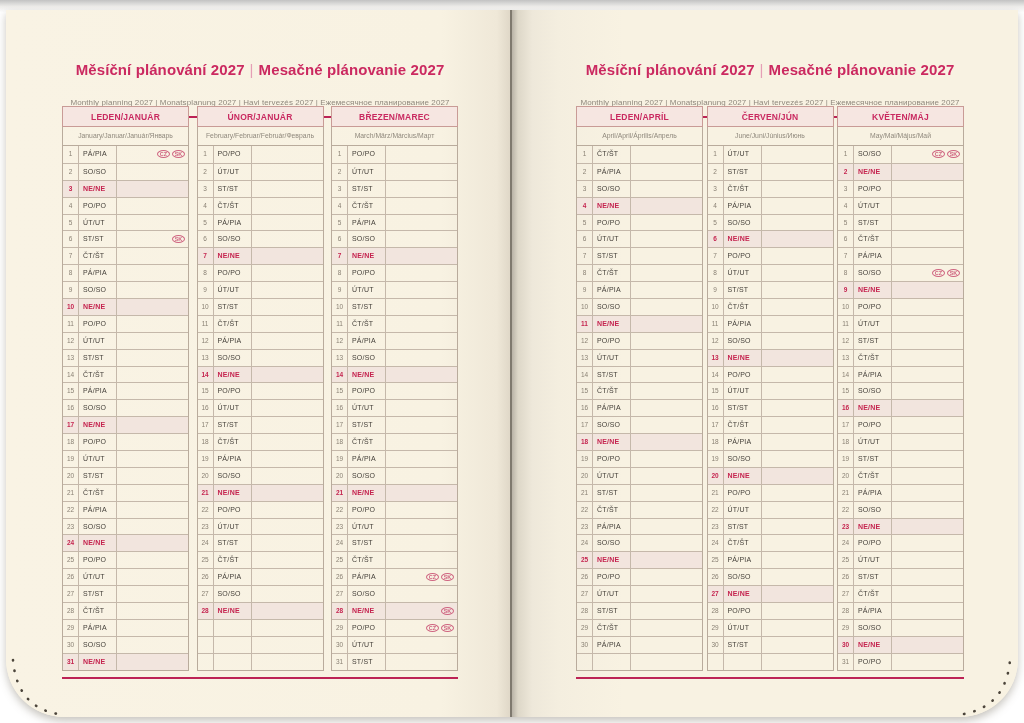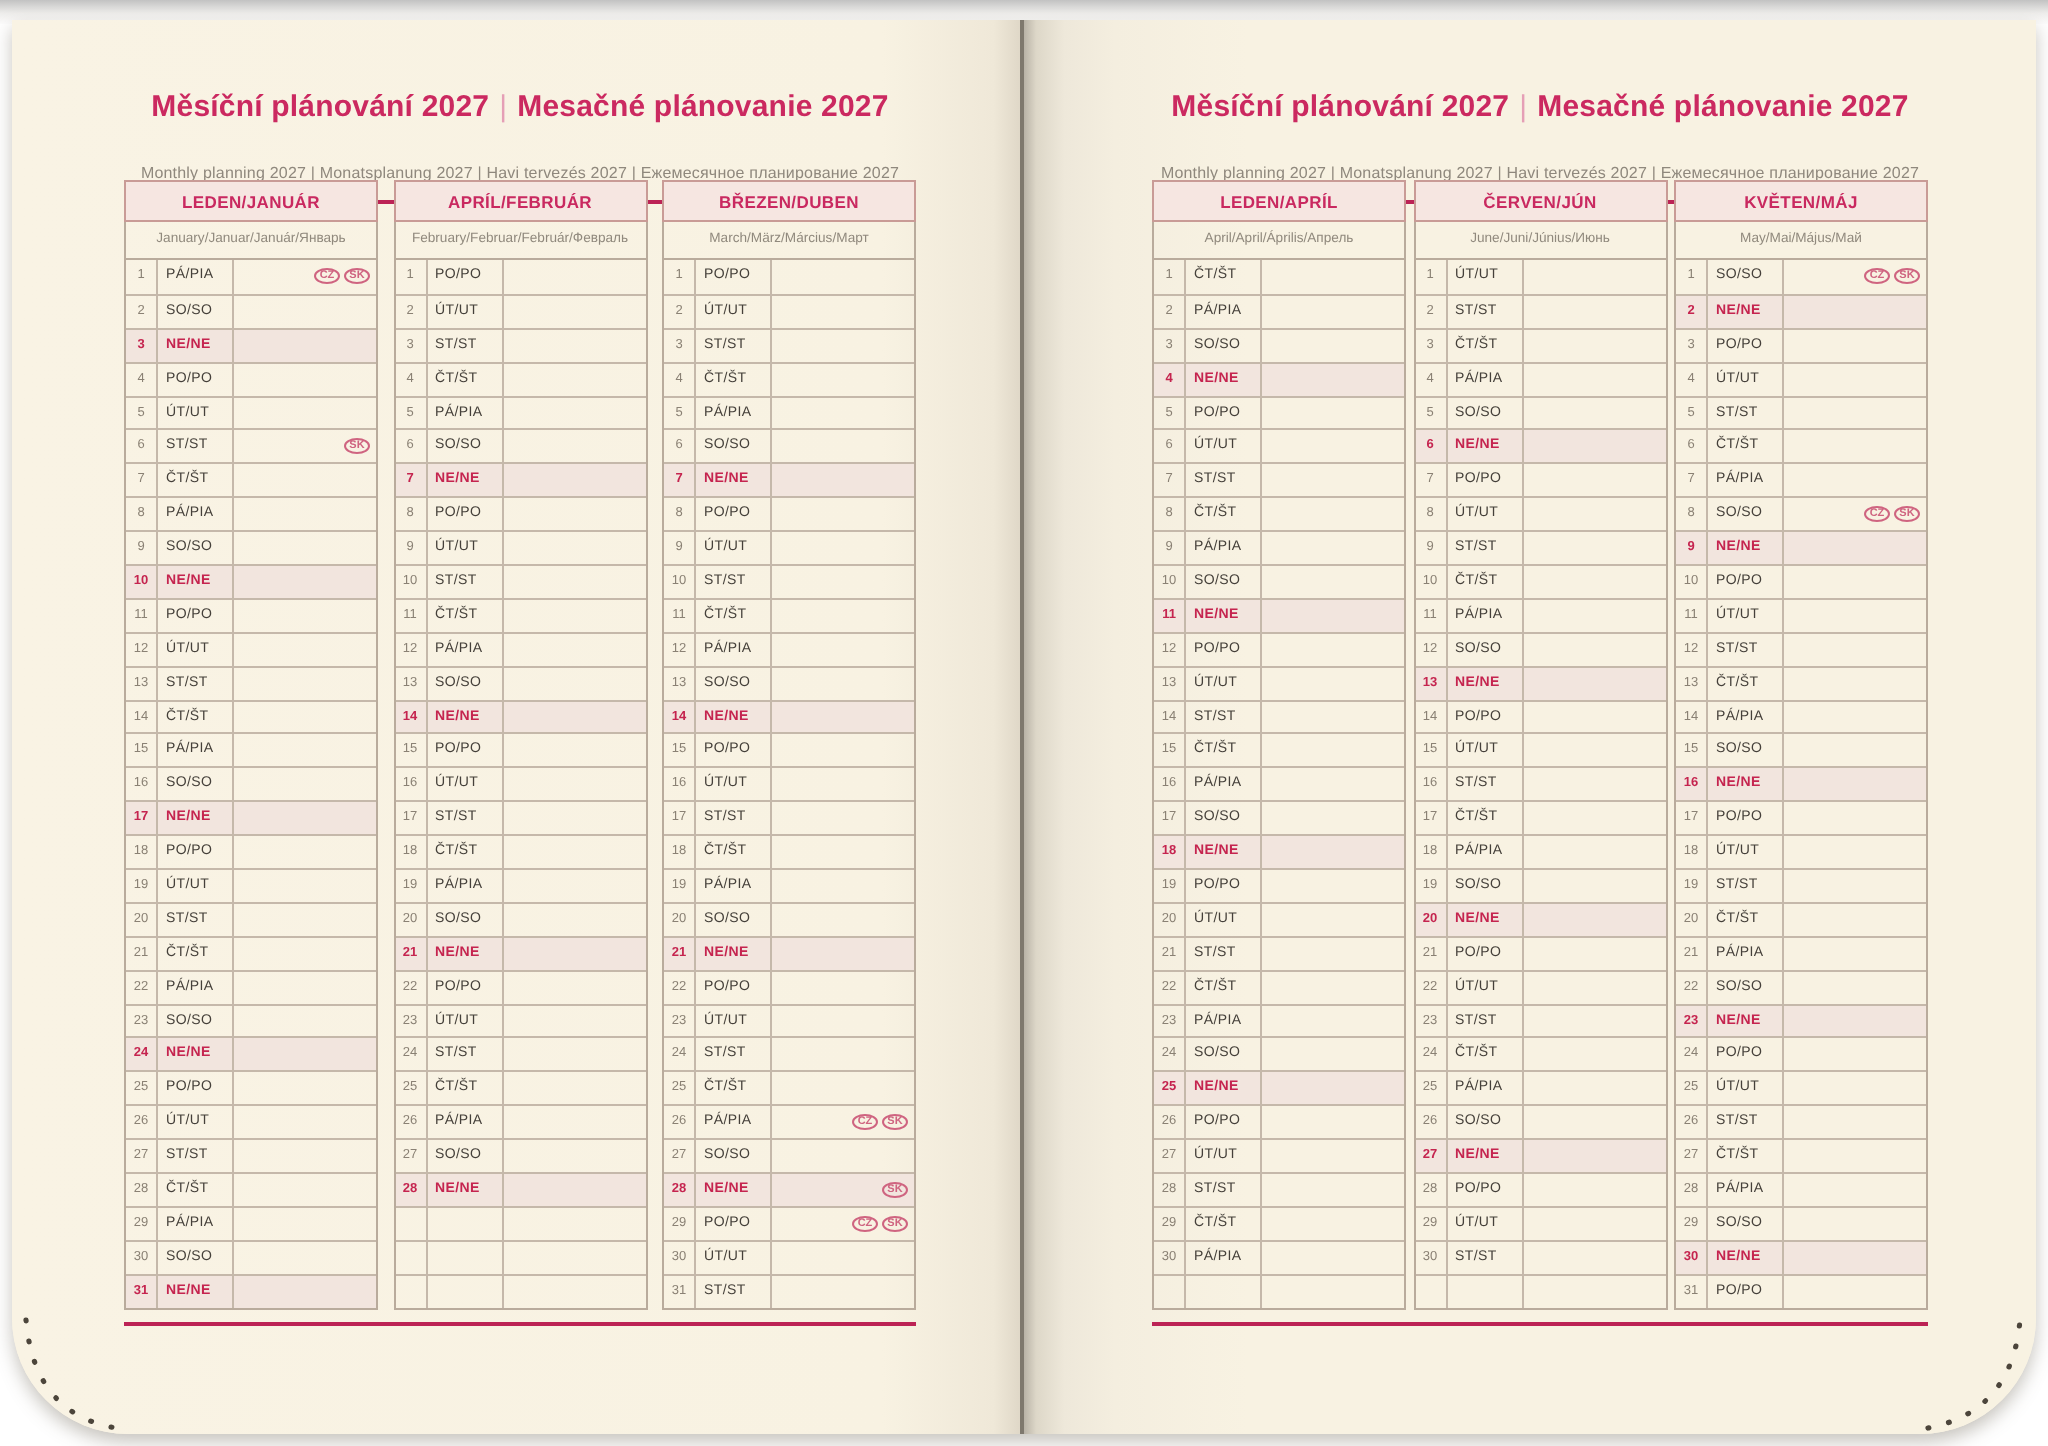--- a/index.html
+++ b/index.html
@@ -7,21 +7,21 @@
   .photo-top-edge{position:absolute;top:0;left:0;right:0;height:12px;
     background:linear-gradient(#c2c2c2,#eeedeb 55%,#fdfdfd);}
   .book{position:absolute;left:6px;top:10px;width:1012px;height:707px;background:#f8f2e2;
     border-radius:0 0 58px 58px;box-shadow:0 4px 9px rgba(95,85,70,.35);}
   .page{position:absolute;top:0;bottom:0;}
   .page.left{left:0;width:506px;border-radius:0 0 0 58px;
     background:linear-gradient(90deg,#f9f3e4 0%,#f8f2e2 86%,#efe8d8 97%,#ddd5c5 100%);}
   .page.right{left:506px;width:506px;border-radius:0 0 58px 0;
     background:linear-gradient(90deg,#b9b3a7 0%,#ddd7c8 1.2%,#eee8da 4%,#f4eedf 9%,#f8f2e2 22%);}
   .spine-line{position:absolute;left:504px;top:0;bottom:0;width:2px;background:#6f695e;opacity:.85;}
-  .content{position:absolute;top:0;bottom:0;}
+  .content{position:absolute;top:16px;bottom:0;}
   .page.left .content{left:56px;width:396px;}
   .page.right .content{left:64px;width:388px;}
   .page-head{margin-top:36px;text-align:center;}
   .title{font-size:15px;font-weight:bold;color:#cb2960;line-height:16px;letter-spacing:.1px;}
   .title .sep{color:#e59fb6;font-weight:normal;padding:0 5px;}
   .subtitle{margin-top:20px;font-size:8px;color:#8f887d;line-height:10px;letter-spacing:.1px;}
   .head-rule{margin-top:8px;height:2px;background:#bc2355;}
   .tables{position:absolute;top:80px;left:0;right:0;display:flex;justify-content:space-between;}
   .month{width:127px;}
   .m-name{box-sizing:border-box;height:21px;line-height:20px;background:#f6e6e1;
@@ -221,21 +221,21 @@
               </div>
               <div class="mrow sun">
                 <span class="c-num">31</span>
                 <span class="c-day">NE/NE</span>
                 <span class="c-note"></span>
               </div>
             </div>
   </div>
 
   <div class="month">
-    <div class="m-name">APRÍL/FEBRUÁR</div>
+    <div class="m-name">ÚNOR/JANUÁR</div>
     <div class="m-langs">February/Februar/Február/Февраль</div>
     <div class="m-grid">
               <div class="mrow">
                 <span class="c-num">1</span>
                 <span class="c-day">PO/PO</span>
                 <span class="c-note"></span>
               </div>
               <div class="mrow">
                 <span class="c-num">2</span>
                 <span class="c-day">ÚT/UT</span>
@@ -383,21 +383,21 @@
               </div>
               <div class="mrow">
                 <span class="c-num"></span>
                 <span class="c-day"></span>
                 <span class="c-note"></span>
               </div>
             </div>
   </div>
 
   <div class="month">
-    <div class="m-name">BŘEZEN/DUBEN</div>
+    <div class="m-name">BŘEZEN/MAREC</div>
     <div class="m-langs">March/März/Március/Март</div>
     <div class="m-grid">
               <div class="mrow">
                 <span class="c-num">1</span>
                 <span class="c-day">PO/PO</span>
                 <span class="c-note"></span>
               </div>
               <div class="mrow">
                 <span class="c-num">2</span>
                 <span class="c-day">ÚT/UT</span>

